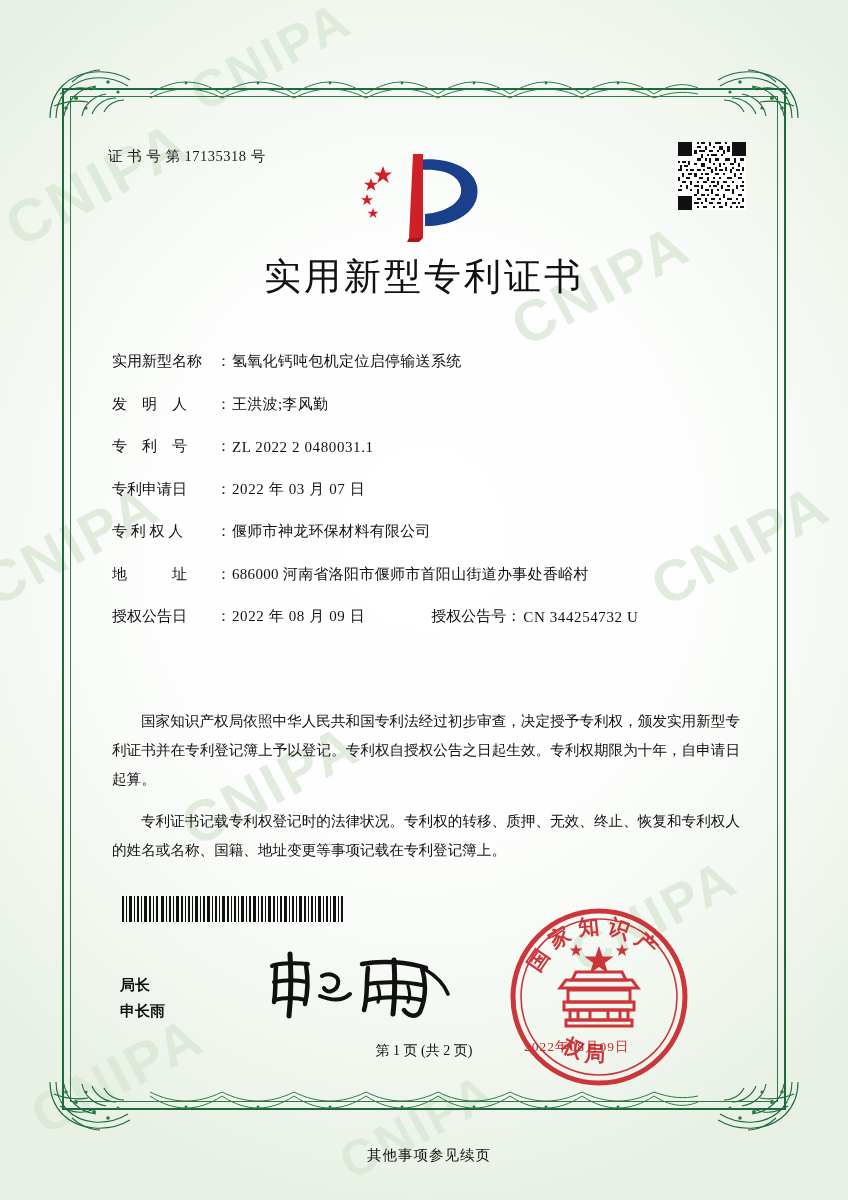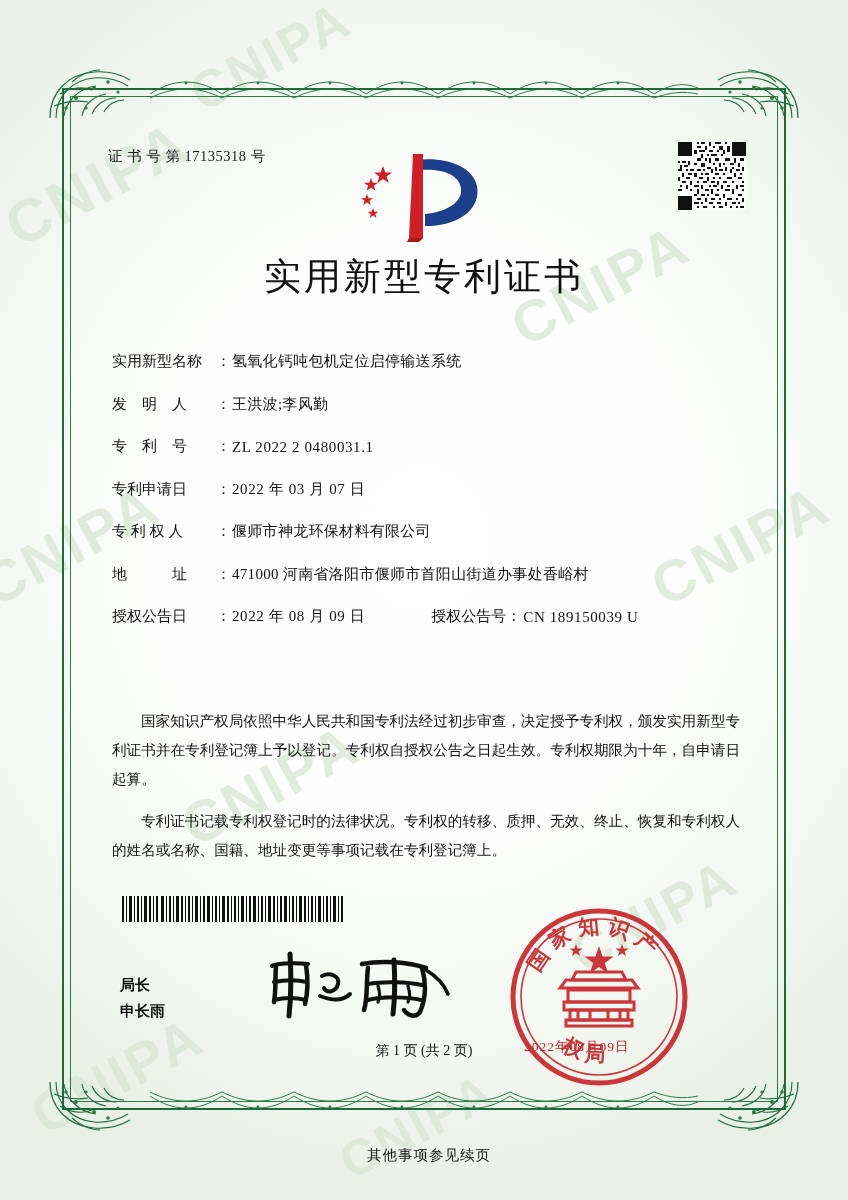--- a/index.html
+++ b/index.html
@@ -531,29 +531,29 @@
       <span class="fval mono">2022 年 03 月 07 日</span>
     </div>
     <div class="frow">
       <span class="flabel">专 利 权 人</span>
         <span class="fcolon">：</span>
       <span class="fval">偃师市神龙环保材料有限公司</span>
     </div>
     <div class="frow">
       <span class="flabel">地　　　址</span>
         <span class="fcolon">：</span>
-      <span class="fval">471000 河南省洛阳市偃师市首阳山街道办事处香峪村</span>
+      <span class="fval">686000 河南省洛阳市偃师市首阳山街道办事处香峪村</span>
     </div>
     <div class="frow dual">
       <span class="flabel">授权公告日</span>
         <span class="fcolon">：</span>
       <span class="fval mono">2022 年 08 月 09 日</span>
       <span class="sub-label">授权公告号</span>
         <span>：</span>
-      <span class="sub-val mono">CN 189150039 U</span>
+      <span class="sub-val mono">CN 344254732 U</span>
     </div>
   </div>
 
   <div class="paras">
     <p>国家知识产权局依照中华人民共和国专利法经过初步审查，决定授予专利权，颁发实用新型专利证书并在专利登记簿上予以登记。专利权自授权公告之日起生效。专利权期限为十年，自申请日起算。</p>
     <p>专利证书记载专利权登记时的法律状况。专利权的转移、质押、无效、终止、恢复和专利权人的姓名或名称、国籍、地址变更等事项记载在专利登记簿上。</p>
   </div>
 
   <div class="barcode">
     <svg width="222" height="26" viewBox="0 0 222 26" shape-rendering="crispEdges">

